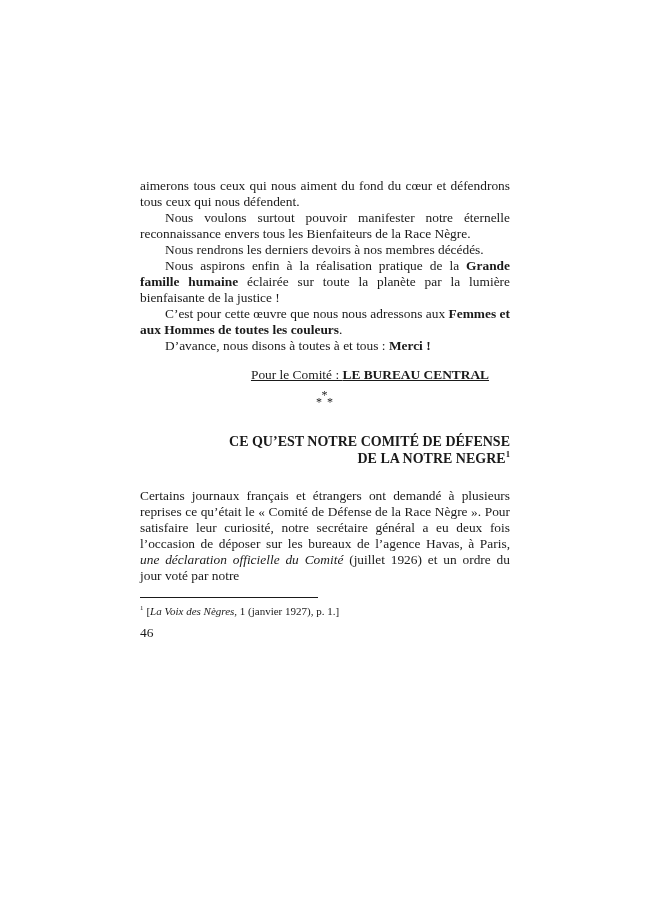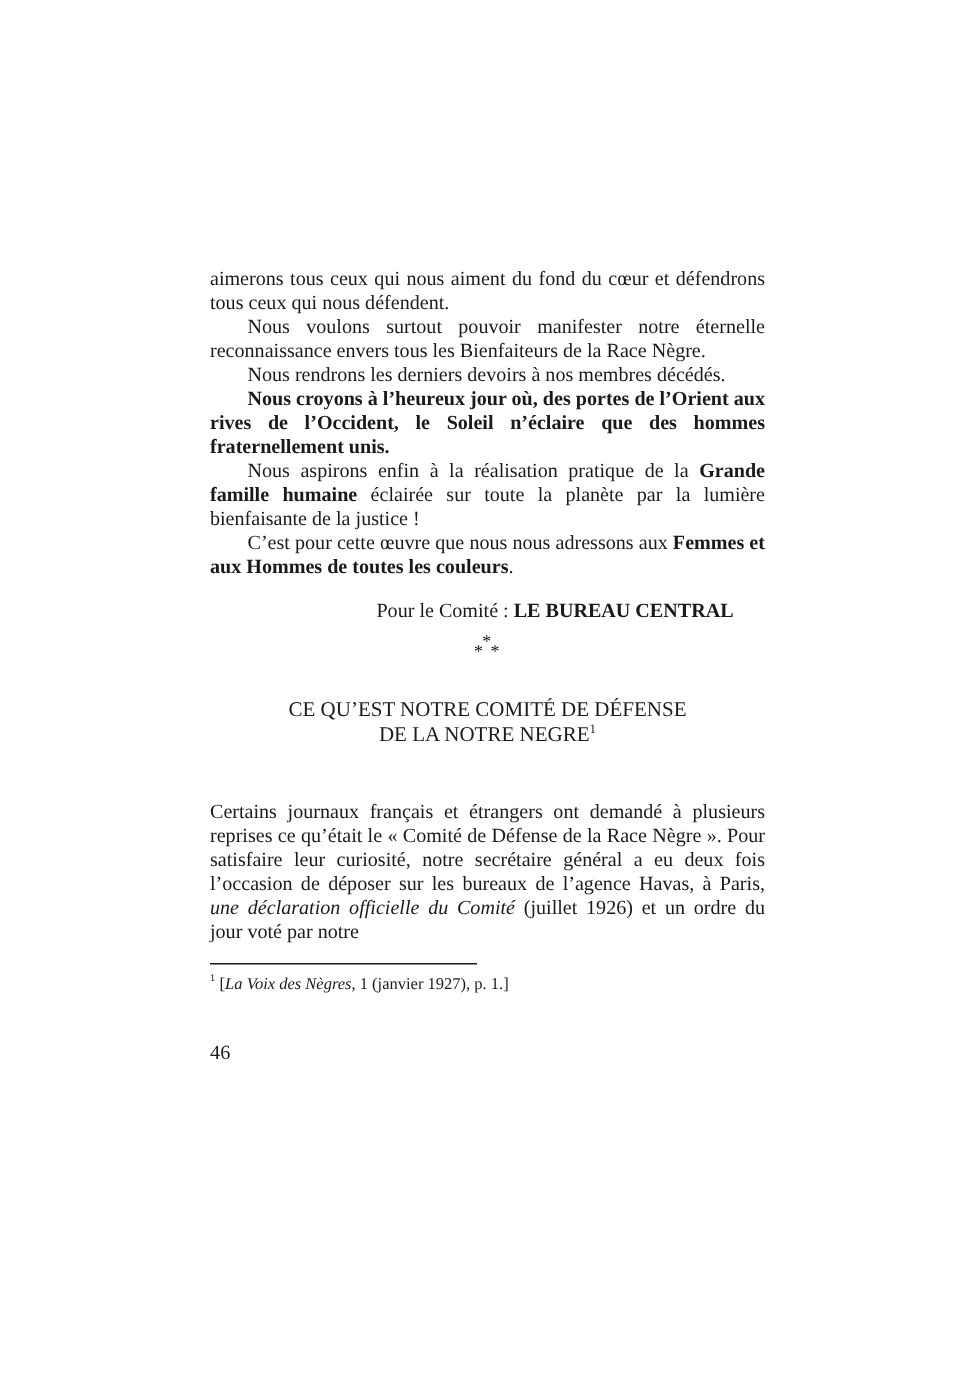--- a/index.html
+++ b/index.html
@@ -14,67 +14,68 @@
     font-size: 13.4px;
     line-height: 16px;
     padding: 178px 140px 0 140px;
     overflow: hidden;
   }
   .para { margin: 0; text-align: justify; }
   .para.indent { text-indent: 25px; }
   .signature {
     margin: 13px 0 0 90px;
     text-align: center;
+    text-decoration: underline;
   }
   .asterism {
     margin-top: 9px;
     text-align: center;
     font-size: 12px;
     line-height: 7px;
     letter-spacing: 1px;
   }
   .heading {
     margin: 27px 0 0 0;
-    text-align: center;
-    font-weight: normal;
+    text-align: right;
+    font-weight: bold;
     font-size: 14px;
     line-height: 17px;
   }
   sup { font-size: 62%; vertical-align: super; line-height: 0; }
-  .article { margin-top: 34px; }
+  .article { margin-top: 21px; }
   .footnote-rule {
     margin-top: 13px;
     width: 178px;
     height: 0;
     border-top: 1.2px solid #1a1a1a;
   }
   .footnote {
     margin: 6px 0 0 0;
     font-size: 11px;
     line-height: 14px;
     text-align: left;
   }
   .footnote sup { margin-right: 3px; }
   .page-number {
-    margin-top: 31px;
+    margin-top: 7px;
     font-size: 13.5px;
   }
 </style>
 </head>
 <body>
 
 <div class="page">
 
   <div class="body-text">
     <p class="para"><span>aimerons tous ceux qui nous aiment du fond du cœur et défendrons tous ceux qui nous défendent.</span></p>
     <p class="para indent"><span>Nous voulons surtout pouvoir manifester notre éternelle reconnaissance envers tous les Bienfaiteurs de la Race Nègre.</span></p>
     <p class="para indent"><span>Nous rendrons les derniers devoirs à nos membres décédés.</span></p>
-    <p class="para indent"><span style="font-weight: bold;">Nous croyons à l’heureux jour où, des portes de l’Orient aux rives de l’Occident, le Soleil n’éclaire que des hommes fraternellement unis.</span></p>
     <p class="para indent"><span>Nous aspirons enfin à la réalisation pratique de la </span><span style="font-weight: bold;">Grande famille humaine</span><span> éclairée sur toute la planète par la lumière bienfaisante de la justice !</span></p>
     <p class="para indent"><span>C’est pour cette œuvre que nous nous adressons aux </span><span style="font-weight: bold;">Femmes et aux Hommes de toutes les couleurs</span><span>.</span></p>
+    <p class="para indent"><span>D’avance, nous disons à toutes à et tous : </span><span style="font-weight: bold;">Merci !</span></p>
   </div>
 
   <p class="signature"><span>Pour le Comité : </span><span style="font-weight: bold;">LE BUREAU CENTRAL</span></p>
 
   <div class="asterism">
     <div>*</div>
     <div>* *</div>
   </div>
 
   <h2 class="heading">

